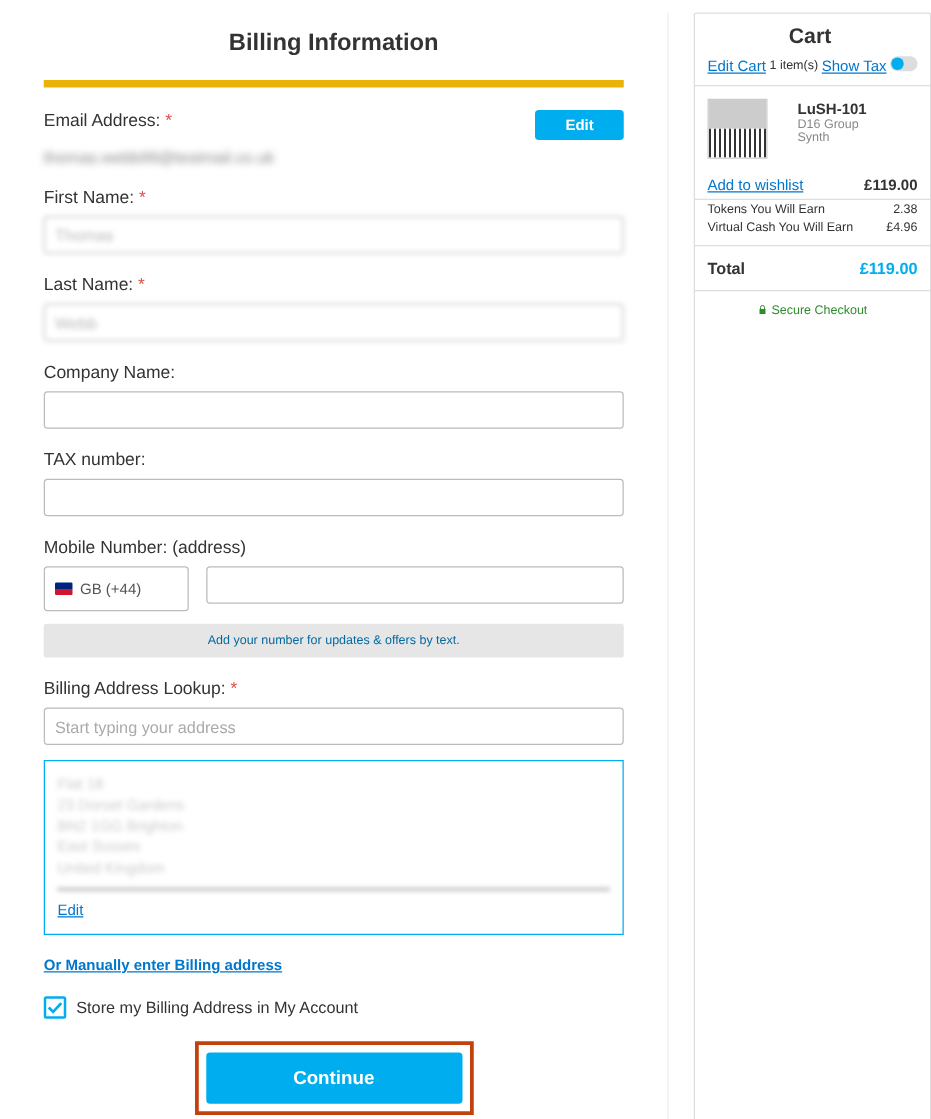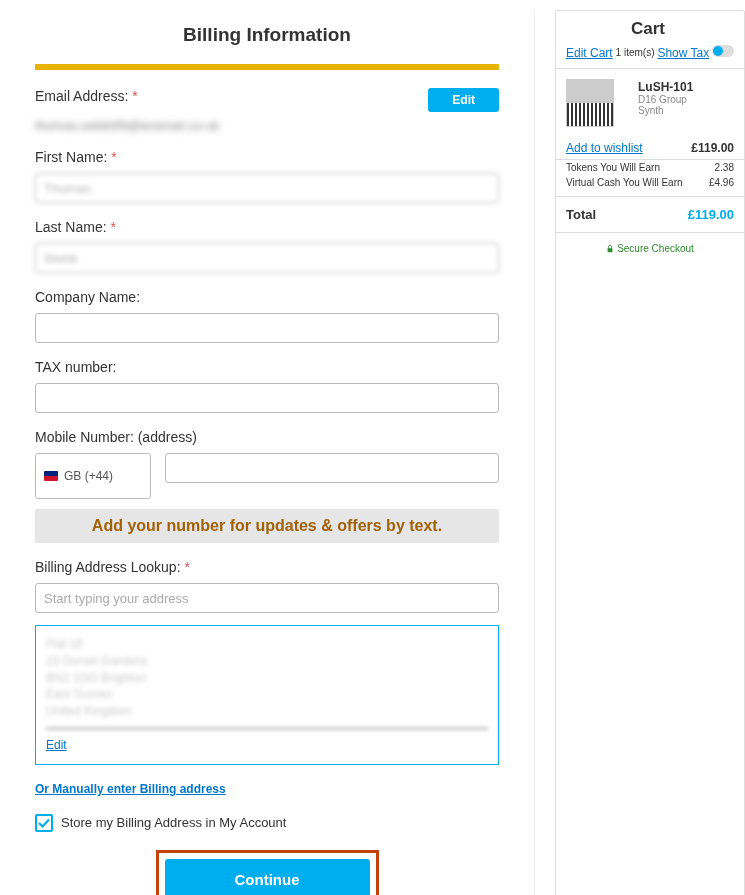--- a/index.html
+++ b/index.html
@@ -10,24 +10,24 @@
 .field-group { margin-bottom: 16px; }
 .field-label { font-size: 14px; font-weight: normal; color: #333; display: block; margin-bottom: 8px; }
 .req { color: #d9534f; }
 .input { width: 100%; height: 30px; border: 1px solid #bbb; border-radius: 3px; padding: 5px 8px; font-size: 13px; color: #b91c1c; }
 .input::placeholder { color: #aaa; }
 .email-row { display: flex; justify-content: space-between; align-items: flex-start; }
 .email-blur { display:inline-block; filter: blur(3px); color:#888; font-size:13px; margin-top:6px;}
 .btn { background: #00aeef; color: #fff; border: none; border-radius: 3px; padding: 6px 22px; font-size: 13px; font-weight: bold; cursor: pointer; }
 .btn-small { padding: 5px 24px; font-size: 12px; }
 .phone-row { display: flex; gap: 14px; }
-.phone-cc { width: 116px; height: 46px; border:1px solid #bbb; border-radius:3px; display:flex; align-items:center; padding:0 8px; gap:6px; font-size:12px; color:#555;}
+.phone-cc { width: 116px; height: 36px; border:1px solid #bbb; border-radius:3px; display:flex; align-items:center; padding:0 8px; gap:6px; font-size:12px; color:#555;}
 .flag { width:14px; height:10px; background: linear-gradient(to bottom,#00247d 0 50%, #cf142b 50% 100%); display:inline-block; border-radius:1px;}
 .phone-num { flex: 1; }
-.notice-bar { background: #e6e6e6; text-align: center; padding: 8px; font-size: 16px; font-weight: bold; color: #a16207; margin-top: 10px; border-radius:2px;}
+.notice-bar { background: #e6e6e6; text-align: center; padding: 8px; font-size: 10px; font-weight: normal; color: #0369a1; margin-top: 10px; border-radius:2px;}
 .addr-box { border: 1px solid #00aeef; padding: 10px 10px 12px 10px; margin-top: 12px; }
 .addr-lines { color: #ccc; filter: blur(2px); font-size:12px; line-height:1.4; padding-bottom:8px; border-bottom:1px solid #555;}
 .addr-lines span{display:block;}
 .link { color: #0077cc; text-decoration: underline; font-size: 12px; cursor:pointer; }
 .link-bold { font-weight: bold; }
 .manual-row { margin-top: 14px; }
 .check-row { display:flex; align-items:center; gap:8px; margin-top:18px; }
 .checkbox { width:18px; height:18px; border:2px solid #00aeef; border-radius:2px; display:flex; align-items:center; justify-content:center; background:#fff;}
 .checkbox svg{width:12px;height:12px;}
 .continue-wrap { text-align:center; margin-top:18px; }

